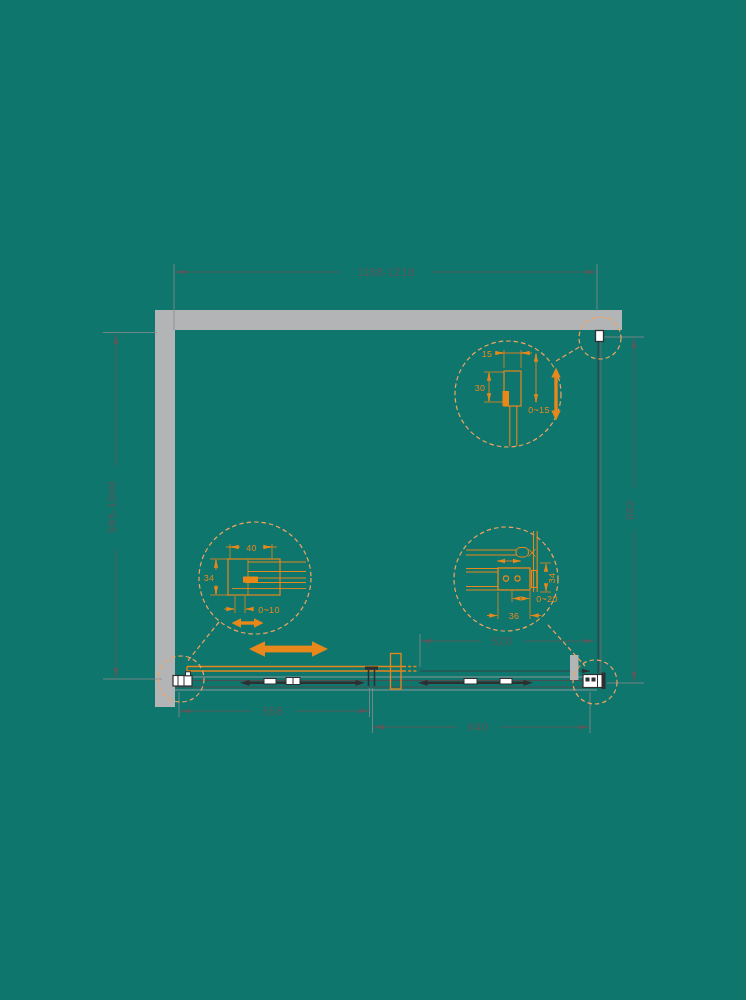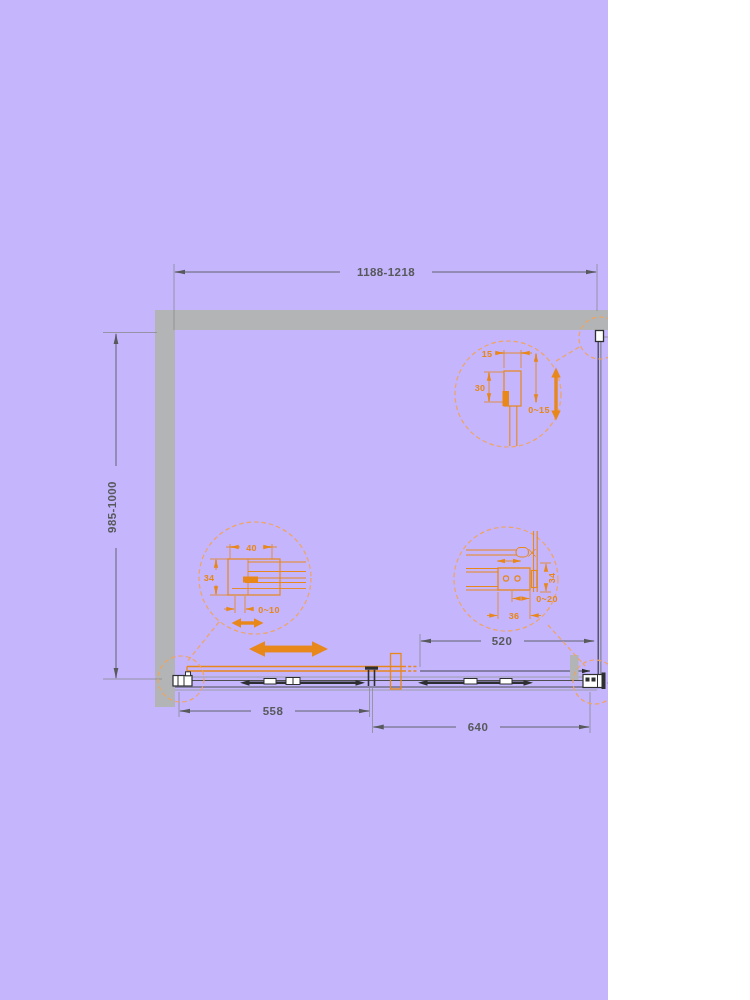--- a/index.html
+++ b/index.html
@@ -1,17 +1,17 @@
 <!DOCTYPE html>
 <html><head>
 <meta charset="utf-8">
 <style>
   html,body{margin:0;padding:0;background:#ffffff;}
-  .canvas{position:relative;width:608px;height:1000px;background:#c4b5fd;overflow:hidden;
-          font-family:"Liberation Sans", sans-serif;font-weight:bold;}
+  .canvas{position:relative;width:746px;height:1000px;background:#0f766e;overflow:hidden;
+          font-family:"Liberation Sans", sans-serif;}
   svg{position:absolute;left:0;top:0;}
   .dim-text{font-family:"Liberation Sans", sans-serif;font-size:11.5px;fill:#58595b;letter-spacing:.4px;}
   .detail-text{font-family:"Liberation Sans", sans-serif;font-size:9px;fill:#e8871a;letter-spacing:.3px;}
   .wall{fill:#b2b4b6;stroke:none;}
   .ext{stroke:#8a8c8e;stroke-width:.8;fill:none;}
   .dim{stroke:#58595b;stroke-width:.9;fill:none;}
   .obj{stroke:#4d4e50;stroke-width:1;fill:none;}
   .obj-light{stroke:#9a9c9e;stroke-width:.9;fill:none;}
   .thick{stroke:#2e2f31;fill:none;}
   .orange{stroke:#e8871a;fill:none;}

